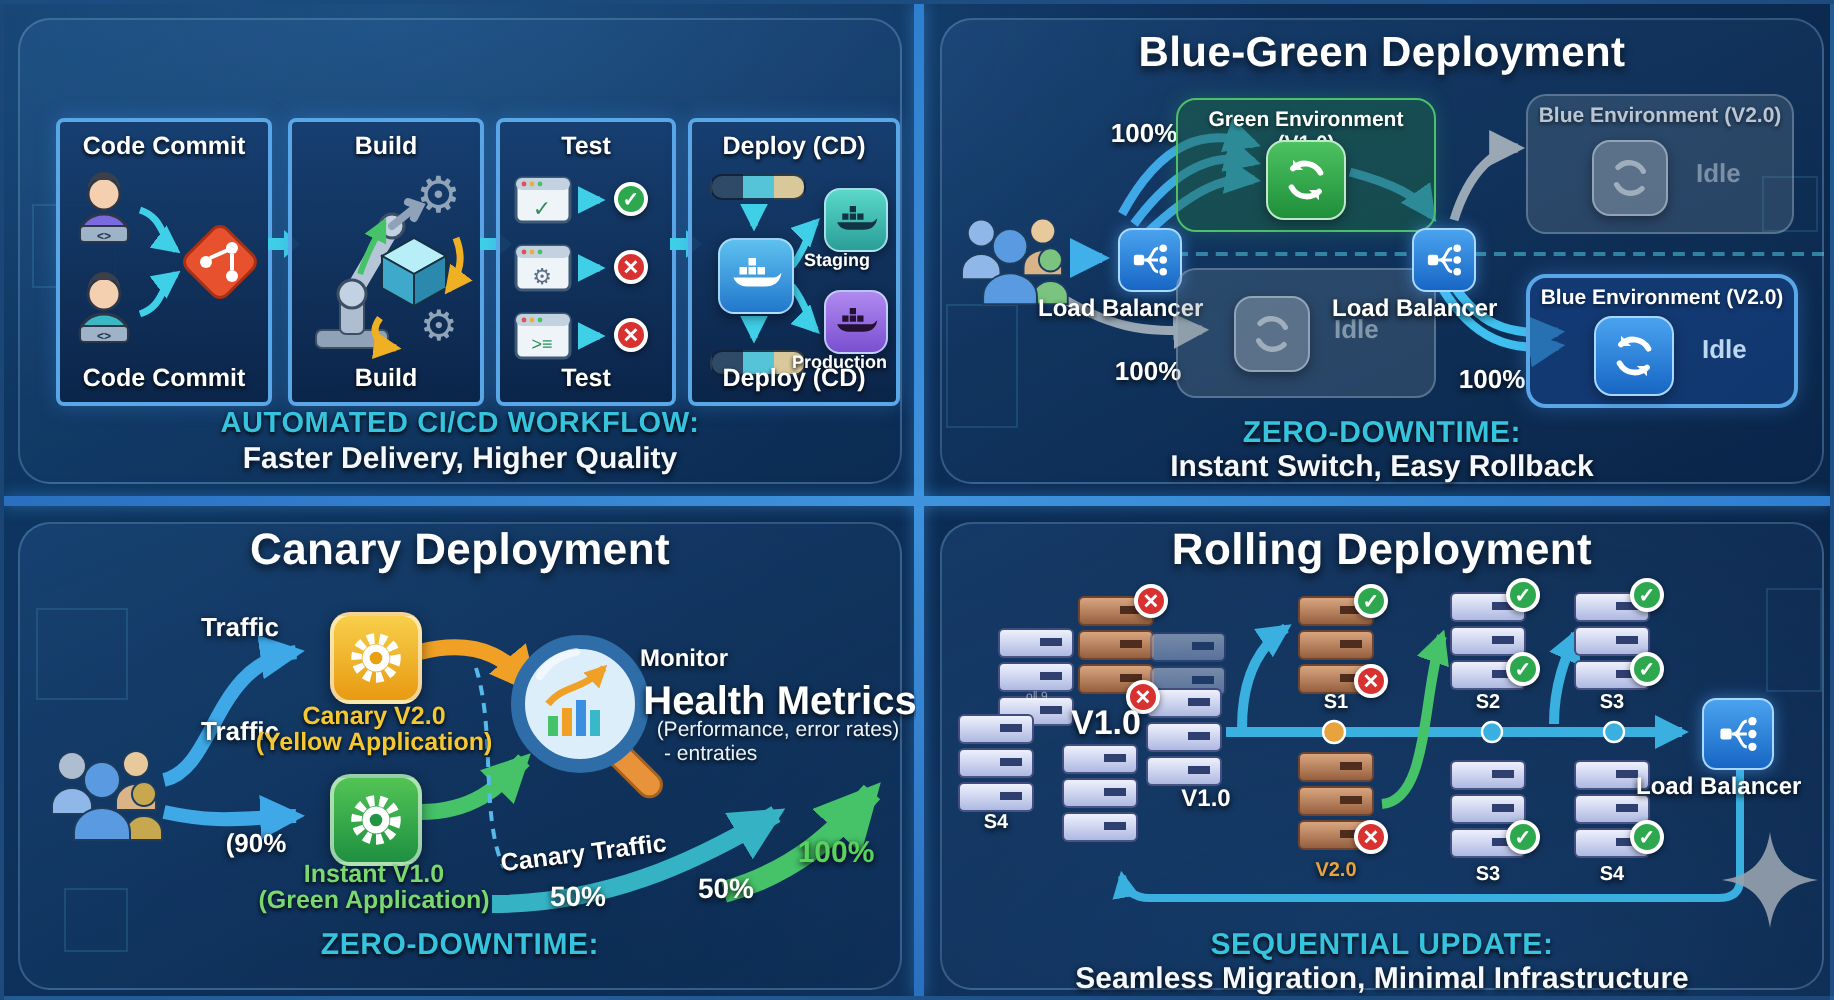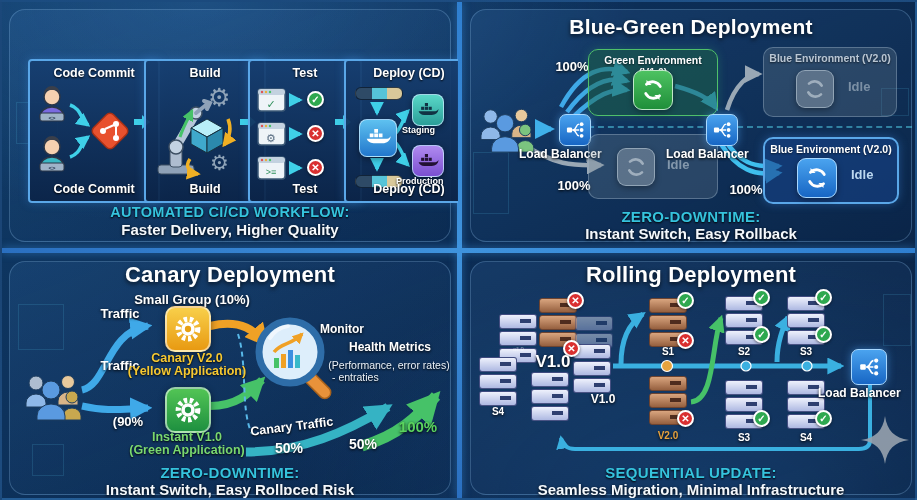--- a/index.html
+++ b/index.html
@@ -20,21 +20,21 @@
   .divider-h{position:absolute;top:246px;left:0;height:5px;width:100%;
     background:linear-gradient(90deg,#2a6fc0,#3f93dd,#2f7fd0);box-shadow:0 0 8px rgba(70,160,240,.5);}
   .qtitle{position:absolute;left:0;right:0;text-align:center;font-weight:bold;font-size:21px;
     letter-spacing:.2px;text-shadow:0 2px 4px rgba(0,0,0,.7);}
   .cap-head{position:absolute;left:0;right:0;text-align:center;color:#35c3dd;font-weight:bold;
     font-size:14.5px;text-shadow:0 1px 2px #000;letter-spacing:.3px;}
   .cap-sub{position:absolute;left:0;right:0;text-align:center;color:#f4f8fc;font-weight:bold;
     font-size:15px;text-shadow:0 1px 3px #000;}
   .card{position:absolute;border:2px solid #5aa7e8;border-radius:4px;
     background:linear-gradient(180deg,rgba(22,62,112,.92),rgba(11,36,72,.94));
-    box-shadow:0 0 10px rgba(60,140,220,.35);padding-left:24px;}
+    box-shadow:0 0 10px rgba(60,140,220,.35);}
   .card-label{position:absolute;left:0;right:0;text-align:center;font-weight:bold;font-size:12.5px;
     text-shadow:0 1px 2px #000;}
   .harrow{position:absolute;}
   .badge{position:absolute;width:17px;height:17px;border-radius:50%;display:flex;align-items:center;
     justify-content:center;font-size:10px;font-weight:bold;color:#fff;border:2px solid #fff;
     box-shadow:0 1px 3px rgba(0,0,0,.5);box-sizing:border-box;}
   .badge.ok{background:#2ea84f;}
   .badge.fail{background:#d93030;}
   .pill{position:absolute;width:46px;height:11px;border-radius:6px;border:1px solid rgba(10,25,45,.8);
     background:linear-gradient(90deg,#2e4a66 0 34%,#56c4d8 34% 67%,#d8c89a 67%);}
@@ -404,21 +404,20 @@
       </defs>
       <path d="M80,136 C106,130 104,78 146,72" fill="none" stroke="#3fa9e8" stroke-width="7" marker-end="url(#m3c)"></path>
       <path d="M80,152 C108,158 118,155 146,154" fill="none" stroke="#3fa9e8" stroke-width="7" marker-end="url(#m3c)"></path>
       <path d="M208,72 C240,64 254,78 264,90" fill="none" stroke="#f0a125" stroke-width="8" marker-end="url(#m3o)"></path>
       <path d="M208,152 C238,152 250,136 260,126" fill="none" stroke="#46c268" stroke-width="8" marker-end="url(#m3g)"></path>
       <path d="M236,80 C246,112 238,155 250,180" fill="none" stroke="#58b8e8" stroke-width="2" stroke-dasharray="5 4"></path>
       <path d="M244,198 C300,198 344,178 386,153" fill="none" stroke="#35b3c4" stroke-width="9" marker-end="url(#m3t)"></path>
       <path d="M360,192 C396,182 416,162 434,142" fill="none" stroke="#46c268" stroke-width="11" marker-end="url(#m3g)"></path>
     </svg>
 
-    <div class="pct" style="left:110px;top:38px;width:160px;font-size:13px;">Small Group (10%)</div>
 
     <svg class="abs" style="left:20px;top:116px;" width="60" height="52" viewBox="0 0 60 52">
       <circle cx="14" cy="13" r="7" fill="#aebdd0" stroke="#1d3c5e"></circle>
       <path d="M4,33 a10 9 0 0 1 20,0 v4 h-20z" fill="#8fb8e8" stroke="#1d3c5e"></path>
       <circle cx="46" cy="12" r="6.5" fill="#e8c99c" stroke="#1d3c5e"></circle>
       <path d="M36,31 a10 9 0 0 1 20,0 v4 h-20z" fill="#d8b488" stroke="#1d3c5e"></path>
       <circle cx="50" cy="27" r="6" fill="#c8a84f" stroke="#1d3c5e"></circle>
       <path d="M41,46 a9 8 0 0 1 18,0 v4 h-18z" fill="#c8a84f" stroke="#1d3c5e"></path>
       <circle cx="29" cy="20" r="9" fill="#5a9ae0" stroke="#1d3c5e"></circle>
       <path d="M15,46 a14 12 0 0 1 28,0 v4 h-28z" fill="#5a9ae0" stroke="#1d3c5e"></path>
@@ -458,31 +457,30 @@
       <circle cx="40" cy="40" r="31" fill="#ddeefb" stroke="#2e6da8" stroke-width="7"></circle>
       <rect x="24" y="46" width="5" height="10" fill="#46c268"></rect>
       <rect x="31" y="42" width="5" height="14" fill="#f0a125"></rect>
       <rect x="38" y="38" width="5" height="18" fill="#3b8fe0"></rect>
       <rect x="45" y="43" width="5" height="13" fill="#38b9c9"></rect>
       <path d="M24,40 C32,30 40,34 52,22" fill="none" stroke="#f0a125" stroke-width="3.5" marker-end="url(#m3m)"></path>
       <path d="M20,26 a26 26 0 0 1 18,-12" fill="none" stroke="#ffffff" stroke-width="4" opacity=".55" stroke-linecap="round"></path>
     </svg>
 
     <div class="abs" style="left:318px;top:68px;width:140px;font-size:12px;font-weight:bold;text-shadow:0 1px 3px #000;">Monitor</div>
-    <div class="abs" style="left:318px;top:86px;width:140px;text-align:center;font-size:12px;font-weight:bold;text-shadow:0 1px 3px #000;">Health Metrics</div>
+    <div class="abs" style="left:318px;top:86px;width:140px;text-align:center;font-size:20px;font-weight:bold;text-shadow:0 1px 3px #000;">Health Metrics</div>
     <div class="abs" style="left:312px;top:105px;width:150px;text-align:center;font-size:10.5px;color:#eaf2fa;text-shadow:0 1px 2px #000;">(Performance, error rates)</div>
     <div class="abs" style="left:330px;top:117px;width:120px;font-size:10.5px;color:#eaf2fa;text-shadow:0 1px 2px #000;">- entraties</div>
 
     <div class="abs" style="left:248px;top:164px;width:110px;font-size:12.5px;font-weight:bold;text-shadow:0 1px 2px #000;transform:rotate(-7deg);">Canary Traffic</div>
     <div class="pct" style="left:262px;top:186px;width:50px;font-size:14px;">50%</div>
     <div class="pct" style="left:336px;top:182px;width:50px;font-size:14px;">50%</div>
     <div class="pct" style="left:388px;top:164px;width:56px;font-size:15px;color:#5ad35e;">100%</div>
 
     <div class="cap-head" style="top:210px;font-size:15px;">ZERO-DOWNTIME:</div>
-    <div class="cap-sub" style="top:227px;">Instant Switch, Easy Rollɒced Risk</div>
   </div>
 
   <div class="quad" id="q-rolling" style="left:461px;top:252px;width:456px;height:248px;">
     <div class="panel"></div>
     <div class="deco" style="left:420px;top:40px;width:26px;height:50px;"></div>
     <div class="qtitle" style="top:8px;font-size:22px;">Rolling Deployment</div>
 
     <svg class="overlay" width="456" height="248">
       <defs>
         <marker id="m4c" viewBox="0 0 10 10" refX="8" refY="5" markerWidth="3.4" markerHeight="3.4" orient="auto">

